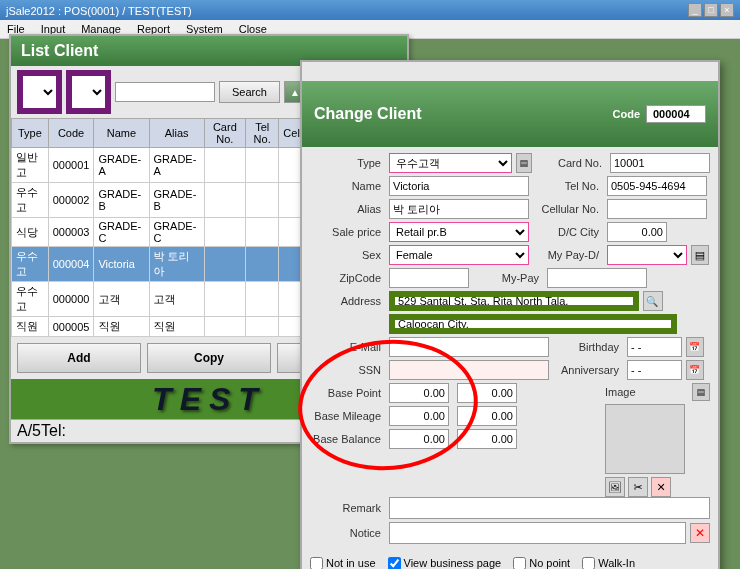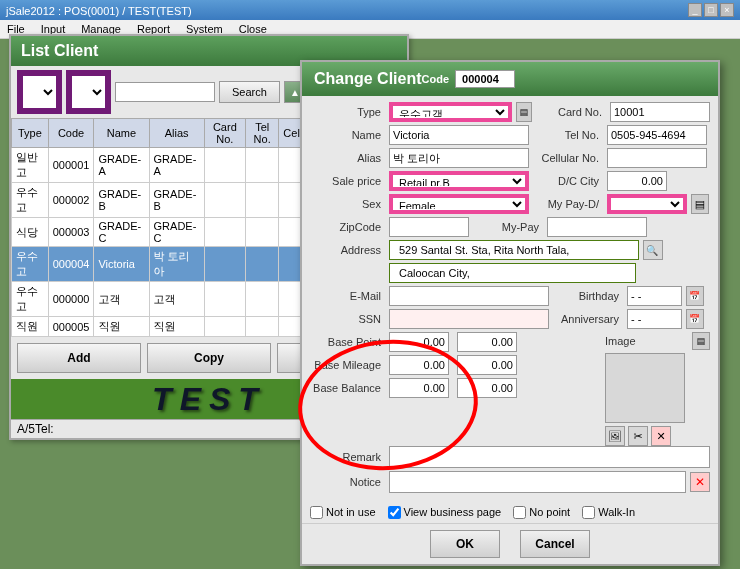--- a/index.html
+++ b/index.html
@@ -151,21 +151,21 @@
       font-size: 12px;
       font-weight: bold;
     }
 
     
     .status-bar {
       display: flex;
       border-top: 1px solid #aaa;
       padding: 2px 6px;
       background: #e8e8e8;
-      font-size: 12px;
+      font-size: 16px;
       justify-content: space-between;
     }
 
     
     .test-bar {
       background: #4a8a2a;
       height: 40px;
       display: flex; align-items: center; justify-content: center;
     }
     .test-text {
@@ -183,27 +183,28 @@
       top: 60px;
       left: 300px;
       width: 420px;
       background: #e8e8e8;
       border: 2px solid #aaa;
       box-shadow: 3px 3px 8px rgba(0,0,0,0.4);
       z-index: 10;
     }
     .dialog-header {
       background: linear-gradient(to bottom, #6aaa6a, #3d7a3d);
-      padding: 8px 12px;
+      padding: 24px 12px;
       color: white;
       font-size: 16px;
       font-weight: bold;
       display: flex;
       align-items: center;
-      justify-content: flex-start;
+      justify-content: space-between;
+      margin-top: 19px;
     }
     .code-section {
       display: flex; align-items: center; gap: 6px;
     }
     .code-label {
       font-size: 11px; color: white;
     }
     .code-value {
       background: white;
       border: 1px solid #999;
@@ -235,40 +236,40 @@
       border: 1px solid #999;
       background: white;
       font-size: 11px;
       padding: 1px 3px;
     }
     .form-input-wide { width: 140px; }
     .form-input-mid { width: 100px; }
     .form-input-num { width: 60px; text-align: right; }
     .form-dropdown {
       height: 20px;
-      border: 4px solid #ec4899;
+      border: 1px solid #ec4899;
       background: white;
       font-size: 11px;
       padding: 1px 2px;
       width: 140px;
     }
     .form-dropdown-short { width: 80px; }
     .right-label {
       font-size: 11px; color: #333;
       width: 70px; text-align: right; padding-right: 4px;
       flex-shrink: 0;
     }
 
     .address-input {
       width: 200px;
       height: 20px;
-      border: 1px solid #4d7c0f;
+      border: 6px solid #4d7c0f;
       background: white;
       font-size: 11px;
-      padding: 1px 9px;
+      padding: 1px 3px;
     }
     .address-btn {
       width: 20px; height: 20px;
       border: 1px solid #999;
       background: #d8d8d8;
       cursor: pointer;
       font-size: 10px;
       display: flex; align-items: center; justify-content: center;
     }
 
@@ -539,21 +540,21 @@
       <input class="form-input" style="width: 100px;" type="text" value="">
     </div>
 
     <div class="form-row">
       <span class="form-label">Address</span>
       <input class="address-input" type="text" value="529 Santal St. Sta, Rita North Tala," style="width: 250px;">
       <div class="address-btn">🔍</div>
     </div>
     <div class="form-row">
       <span class="form-label"></span>
-      <input class="address-input" type="text" value="Caloocan City," style="width: 247px;">
+      <input class="address-input" type="text" value="Caloocan City," style="width: 288px;">
     </div>
 
     <div class="form-row">
       <span class="form-label">E-Mail</span>
       <input class="form-input" style="width: 160px;" type="text" value="">
       <span class="right-label">Birthday</span>
       <input class="form-input" style="width: 55px;" type="text" value="- -">
       <div style="width:18px; height:20px; border:1px solid #999; background:#d0d0d0; cursor:pointer; display:flex; align-items:center; justify-content:center; font-size:9px;">📅</div>
     </div>
 

